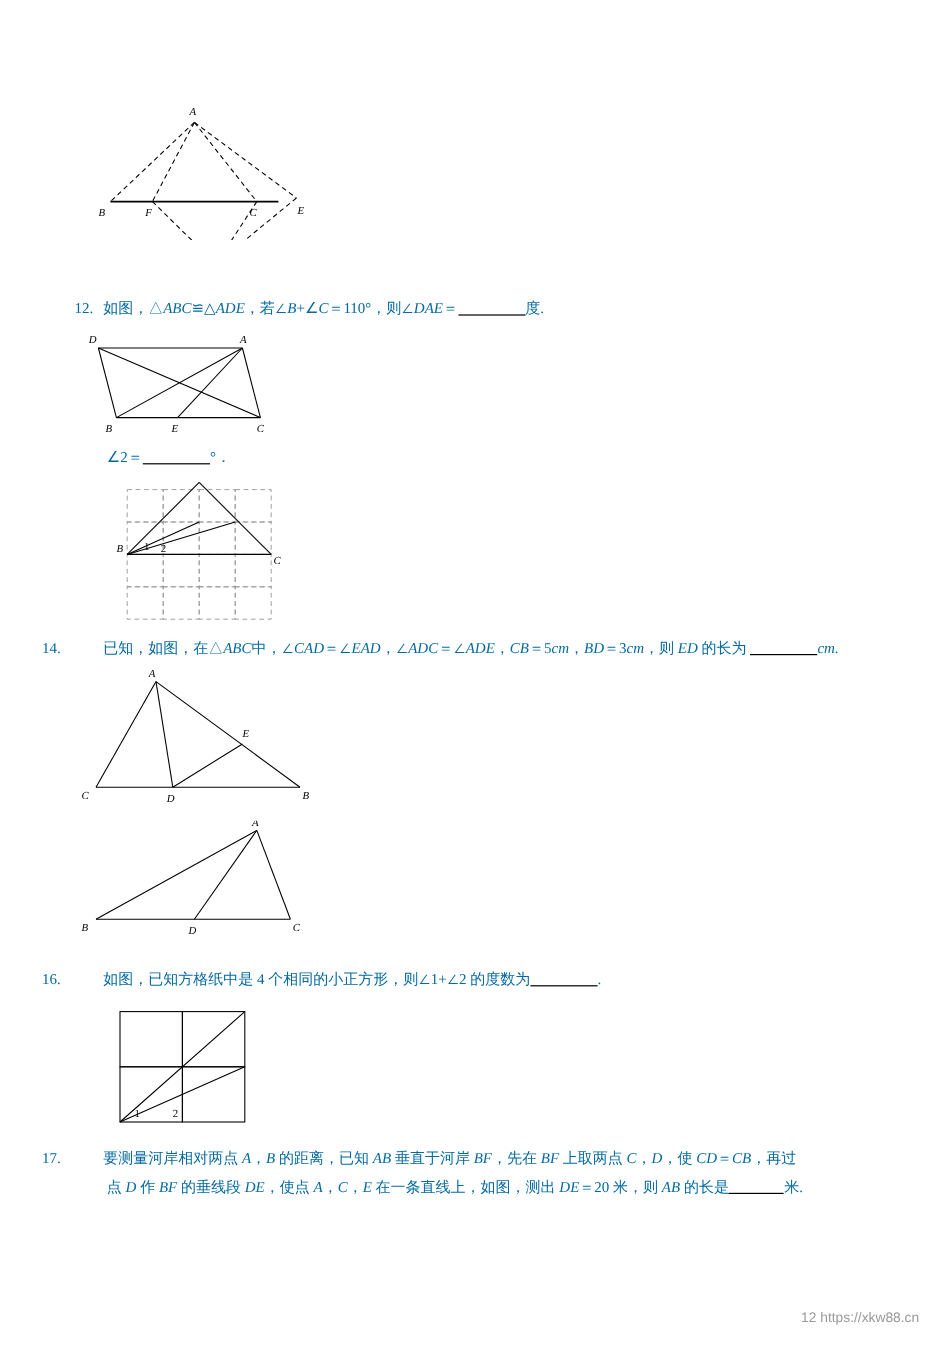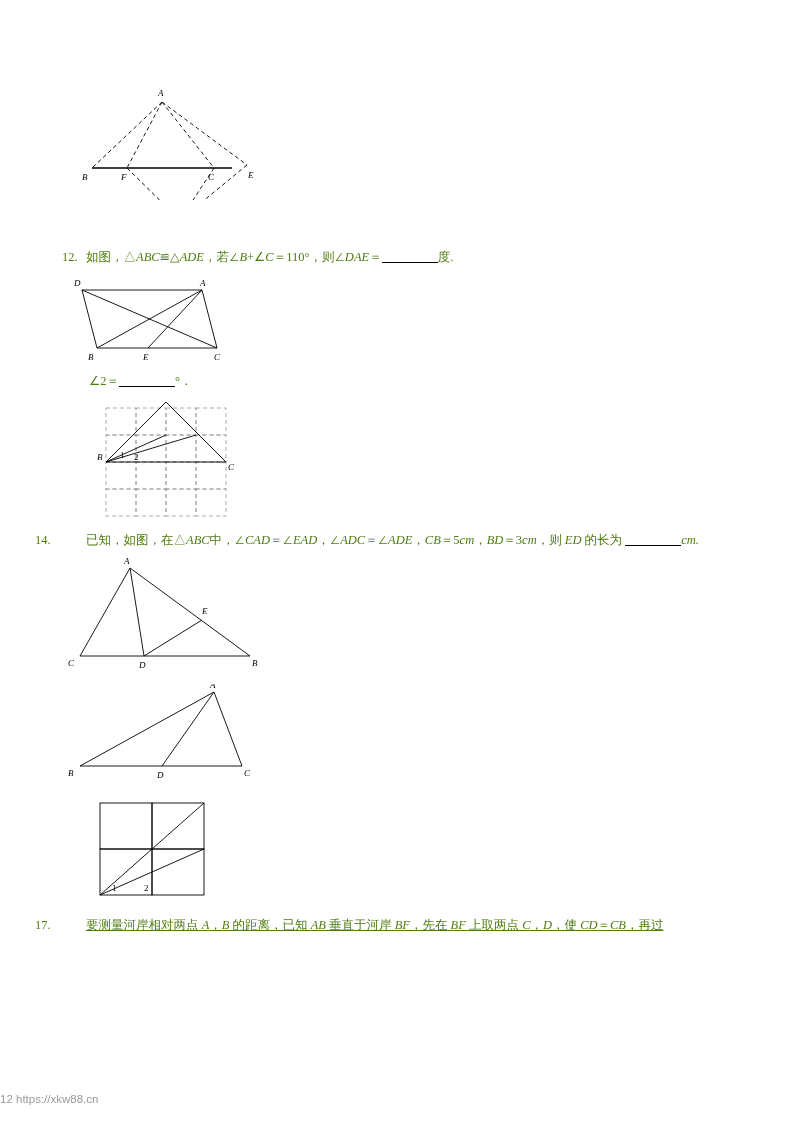--- a/index.html
+++ b/index.html
@@ -26,21 +26,21 @@
     position: absolute;
     left: 62px;
     top: 60px;
     width: 670px;
   }
   .q {
     font-size: 12.5px;
     line-height: 1.9;
     margin: 0;
     padding: 0;
-    color: #4d7c0f;
+    color: #0369a1;
   }
   .q .num {
     display: inline-block;
     min-width: 24px;
   }
   .q-indent {
     padding-left: 27px;
     text-indent: -27px;
   }
   .fill {
@@ -65,21 +65,21 @@
     position: relative;
     margin: 6px 0 4px 0;
   }
   .fig svg { display: block; }
   .blk { margin-bottom: 10px; }
   .footer {
     position: absolute;
     left: 0;
     top: 1093px;
     width: 766px;
-    text-align: left;
+    text-align: right;
     font-size: 11.5px;
     color: #9a9a9a;
     font-family: "Liberation Sans", sans-serif;
   }
   .lbl {
     font-family: "Liberation Serif", serif;
     font-style: italic;
     font-size: 9px;
   }
   .lbl-n {
@@ -200,37 +200,43 @@
         <line x1="18" y1="82" x2="152" y2="8" stroke="#000" stroke-width="0.9"></line>
         <line x1="152" y1="8" x2="180" y2="82" stroke="#000" stroke-width="0.9"></line>
         <line x1="152" y1="8" x2="100" y2="82" stroke="#000" stroke-width="0.9"></line>
         <text class="lbl" x="148" y="4">A</text>
         <text class="lbl" x="6" y="92">B</text>
         <text class="lbl" x="95" y="94">D</text>
         <text class="lbl" x="182" y="92">C</text>
       </svg>
     </div>
 
+    <p class="q q-indent" style="margin-top:16px;">
+      <span class="num">16.</span><span>如图，已知方格纸中是 4 个相同的小正方形，则∠1+∠2 的度数为<span class="fill"></span>.</span>
+    </p>
 
     <div class="fig" style="margin-left:20px;">
       <svg width="300" height="105" viewBox="0 0 300 105">
         <g stroke="#000" stroke-width="0.9" fill="none">
           <rect x="18" y="8" width="52" height="46"></rect>
           <rect x="70" y="8" width="52" height="46"></rect>
           <rect x="18" y="54" width="52" height="46"></rect>
           <rect x="70" y="54" width="52" height="46"></rect>
         </g>
         <line x1="18" y1="100" x2="122" y2="8" stroke="#000" stroke-width="0.9"></line>
         <line x1="18" y1="100" x2="122" y2="54" stroke="#000" stroke-width="0.9"></line>
         <text class="lbl-n" x="30" y="96">1</text>
         <text class="lbl-n" x="62" y="96">2</text>
       </svg>
     </div>
 
-    <p class="q q-indent" style="margin-top:14px;text-decoration:underline;">
+    <p class="q q-indent" style="margin-top:14px;">
       <span class="num">17.</span><span>要测量河岸相对两点 <i>A</i>，<i>B</i> 的距离，已知 <i>AB</i> 垂直于河岸 <i>BF</i>，先在 <i>BF</i> 上取两点 <i>C</i>，<i>D</i>，使 <i>CD</i>＝<i>CB</i>，再过</span>
     </p>
+    <p class="q" style="padding-left:27px;">
+      <span>点 <i>D</i> 作 <i>BF</i> 的垂线段 <i>DE</i>，使点 <i>A</i>，<i>C</i>，<i>E</i> 在一条直线上，如图，测出 <i>DE</i>＝20 米，则 <i>AB</i> 的长是</span><span class="fill-sm"></span><span>米.</span>
+    </p>
 
   </div>
 
   <div class="footer">12 https://xkw88.cn</div>
 
 </div>
 
 </body></html>

